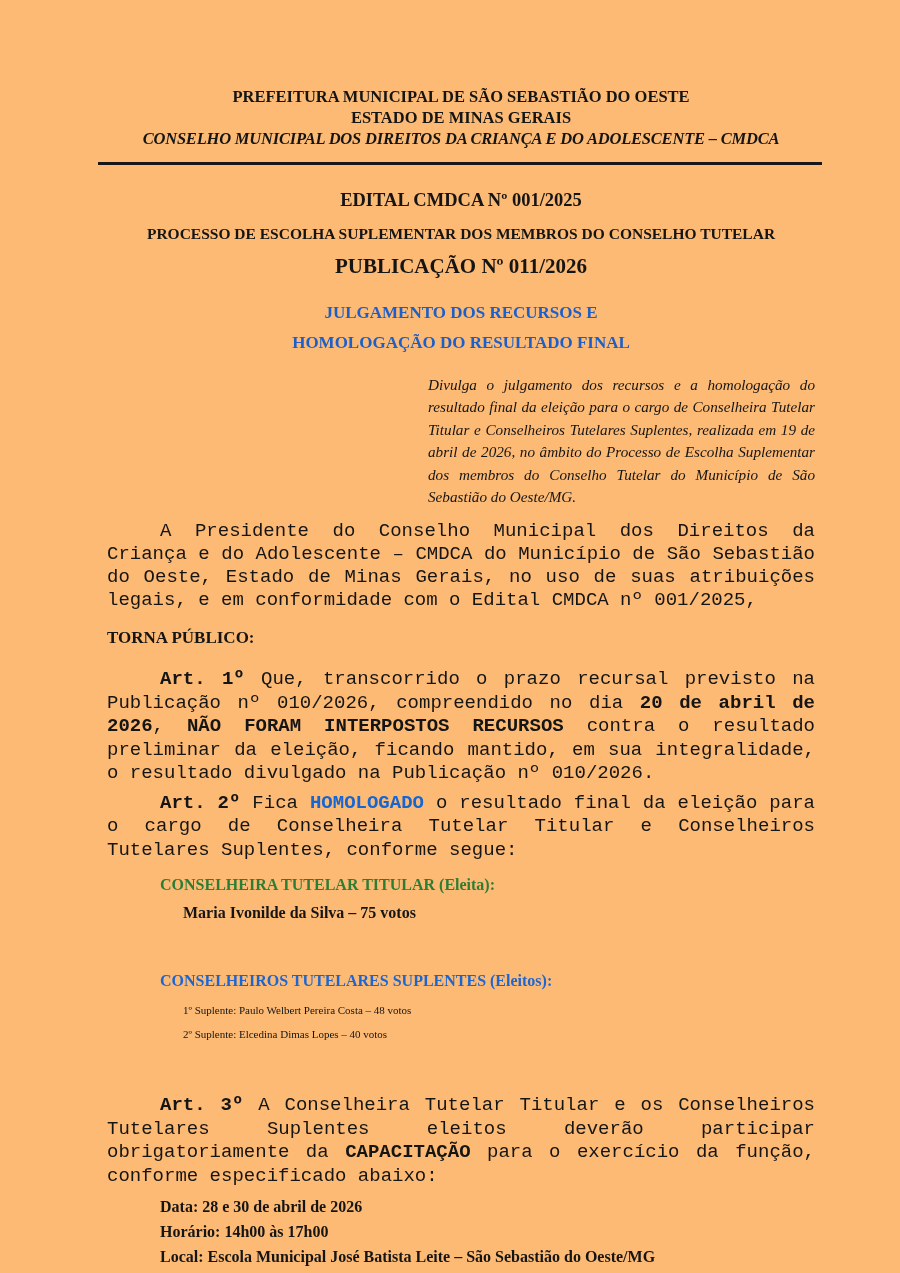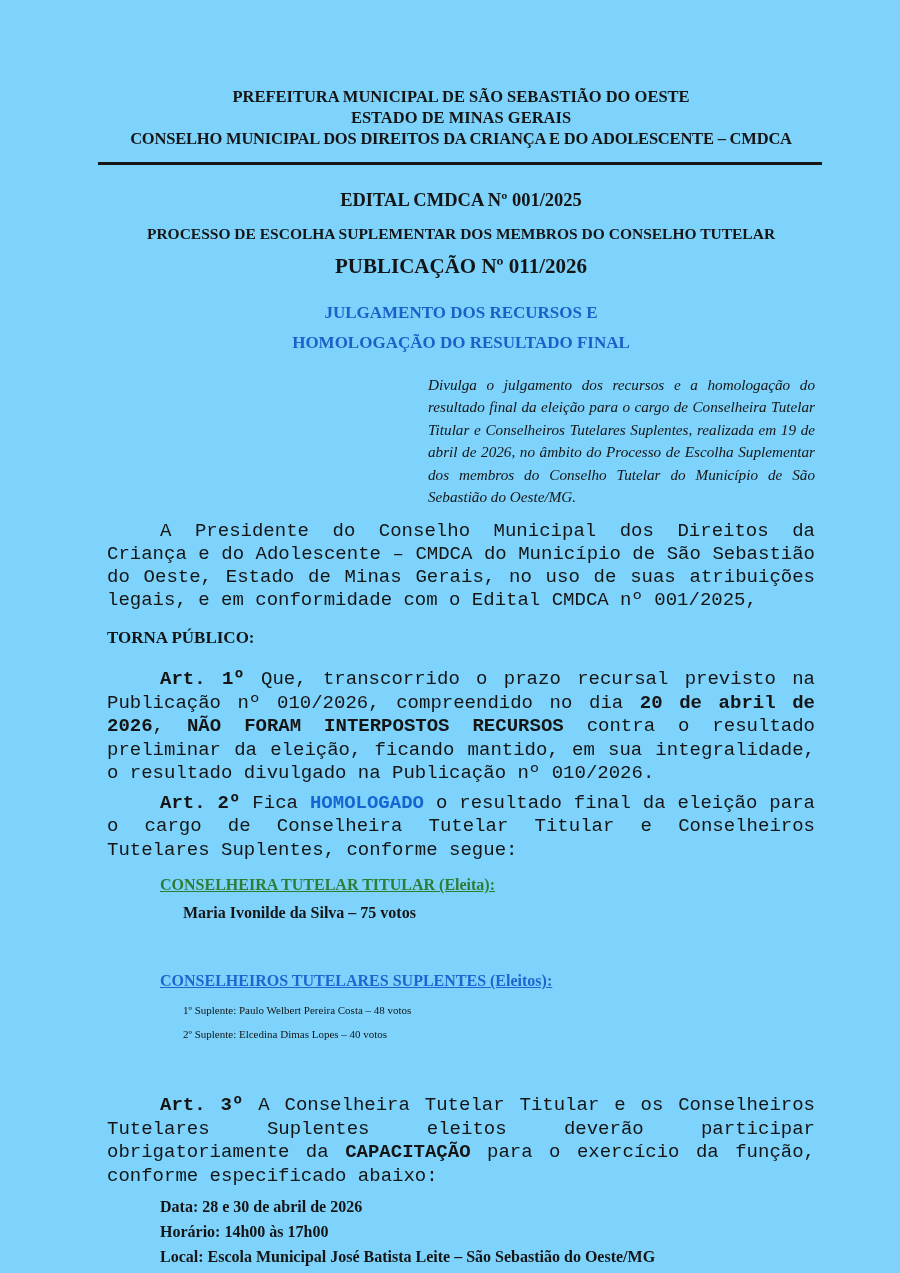--- a/index.html
+++ b/index.html
@@ -1,44 +1,44 @@
 <!DOCTYPE html>
 <html lang="pt"><head>
 <meta charset="utf-8">
 <style>
   html,body{margin:0;padding:0;background:#e8e8e8;}
   .page{
-    width:900px;height:1273px;background:#7dd3fc;margin:0 auto;
+    width:900px;height:1273px;background:#fdba74;margin:0 auto;
     font-family:"Liberation Serif","DejaVu Serif",serif;
     color:#151515;position:relative;overflow:hidden;box-sizing:border-box;
   }
   .content{padding:86px 85px 0 107px;box-sizing:border-box;}
   
   .org-header{text-align:center;font-weight:bold;font-size:16.5px;line-height:21px;}
-  .org-header .line3{letter-spacing:-0.2px;}
+  .org-header .line3{letter-spacing:-0.2px;font-style:italic;}
   .rule{height:3px;background:#171717;width:724px;margin:13px 0 0 -9px;}
   
   .edital-title{margin-top:24px;text-align:center;font-weight:bold;font-size:18.5px;line-height:22px;}
   .processo-subtitle{margin-top:14px;text-align:center;font-weight:bold;font-size:15.5px;line-height:18px;}
   .publicacao{margin-top:13px;text-align:center;font-weight:bold;font-size:21px;line-height:20px;}
   .subject-heading{margin-top:22px;text-align:center;font-weight:bold;font-size:17px;line-height:30px;color:#1d5fc8;}
   
   .epigraph{
     margin:16px 0 0 321px;width:387px;font-style:italic;font-size:15.2px;
     line-height:22.4px;text-align:justify;
   }
   
   .para{font-size:19px;line-height:23px;text-align:justify;text-indent:53px;font-family:Liberation Mono, monospace;}
   .intro{margin-top:12px;}
   .torna-publico{margin-top:16px;text-align:left;font-weight:bold;font-size:17px;line-height:20px;}
   .art1{margin-top:20px;line-height:23.5px;}
   .art2{margin-top:6px;line-height:23.5px;}
   .art3{margin-top:48px;line-height:23.5px;}
   
-  .sub-heading{margin:14px 0 0 53px;font-weight:bold;font-size:16px;line-height:18px;text-decoration:underline;}
+  .sub-heading{margin:14px 0 0 53px;font-weight:bold;font-size:16px;line-height:18px;}
   .green{color:#2e7d34;}
   .blue{color:#1d66d0;}
   .titular-name{margin:10px 0 0 76px;font-weight:bold;font-size:16px;line-height:18px;}
   .suplentes-heading{margin-top:50px;}
   .suplentes-list{margin:8px 0 0 76px;font-size:11px;line-height:24px;}
   
   .training-line{margin:7px 0 0 53px;font-weight:bold;font-size:16px;line-height:18px;}
   .training-first{margin-top:10px;}
 </style>
 </head>

